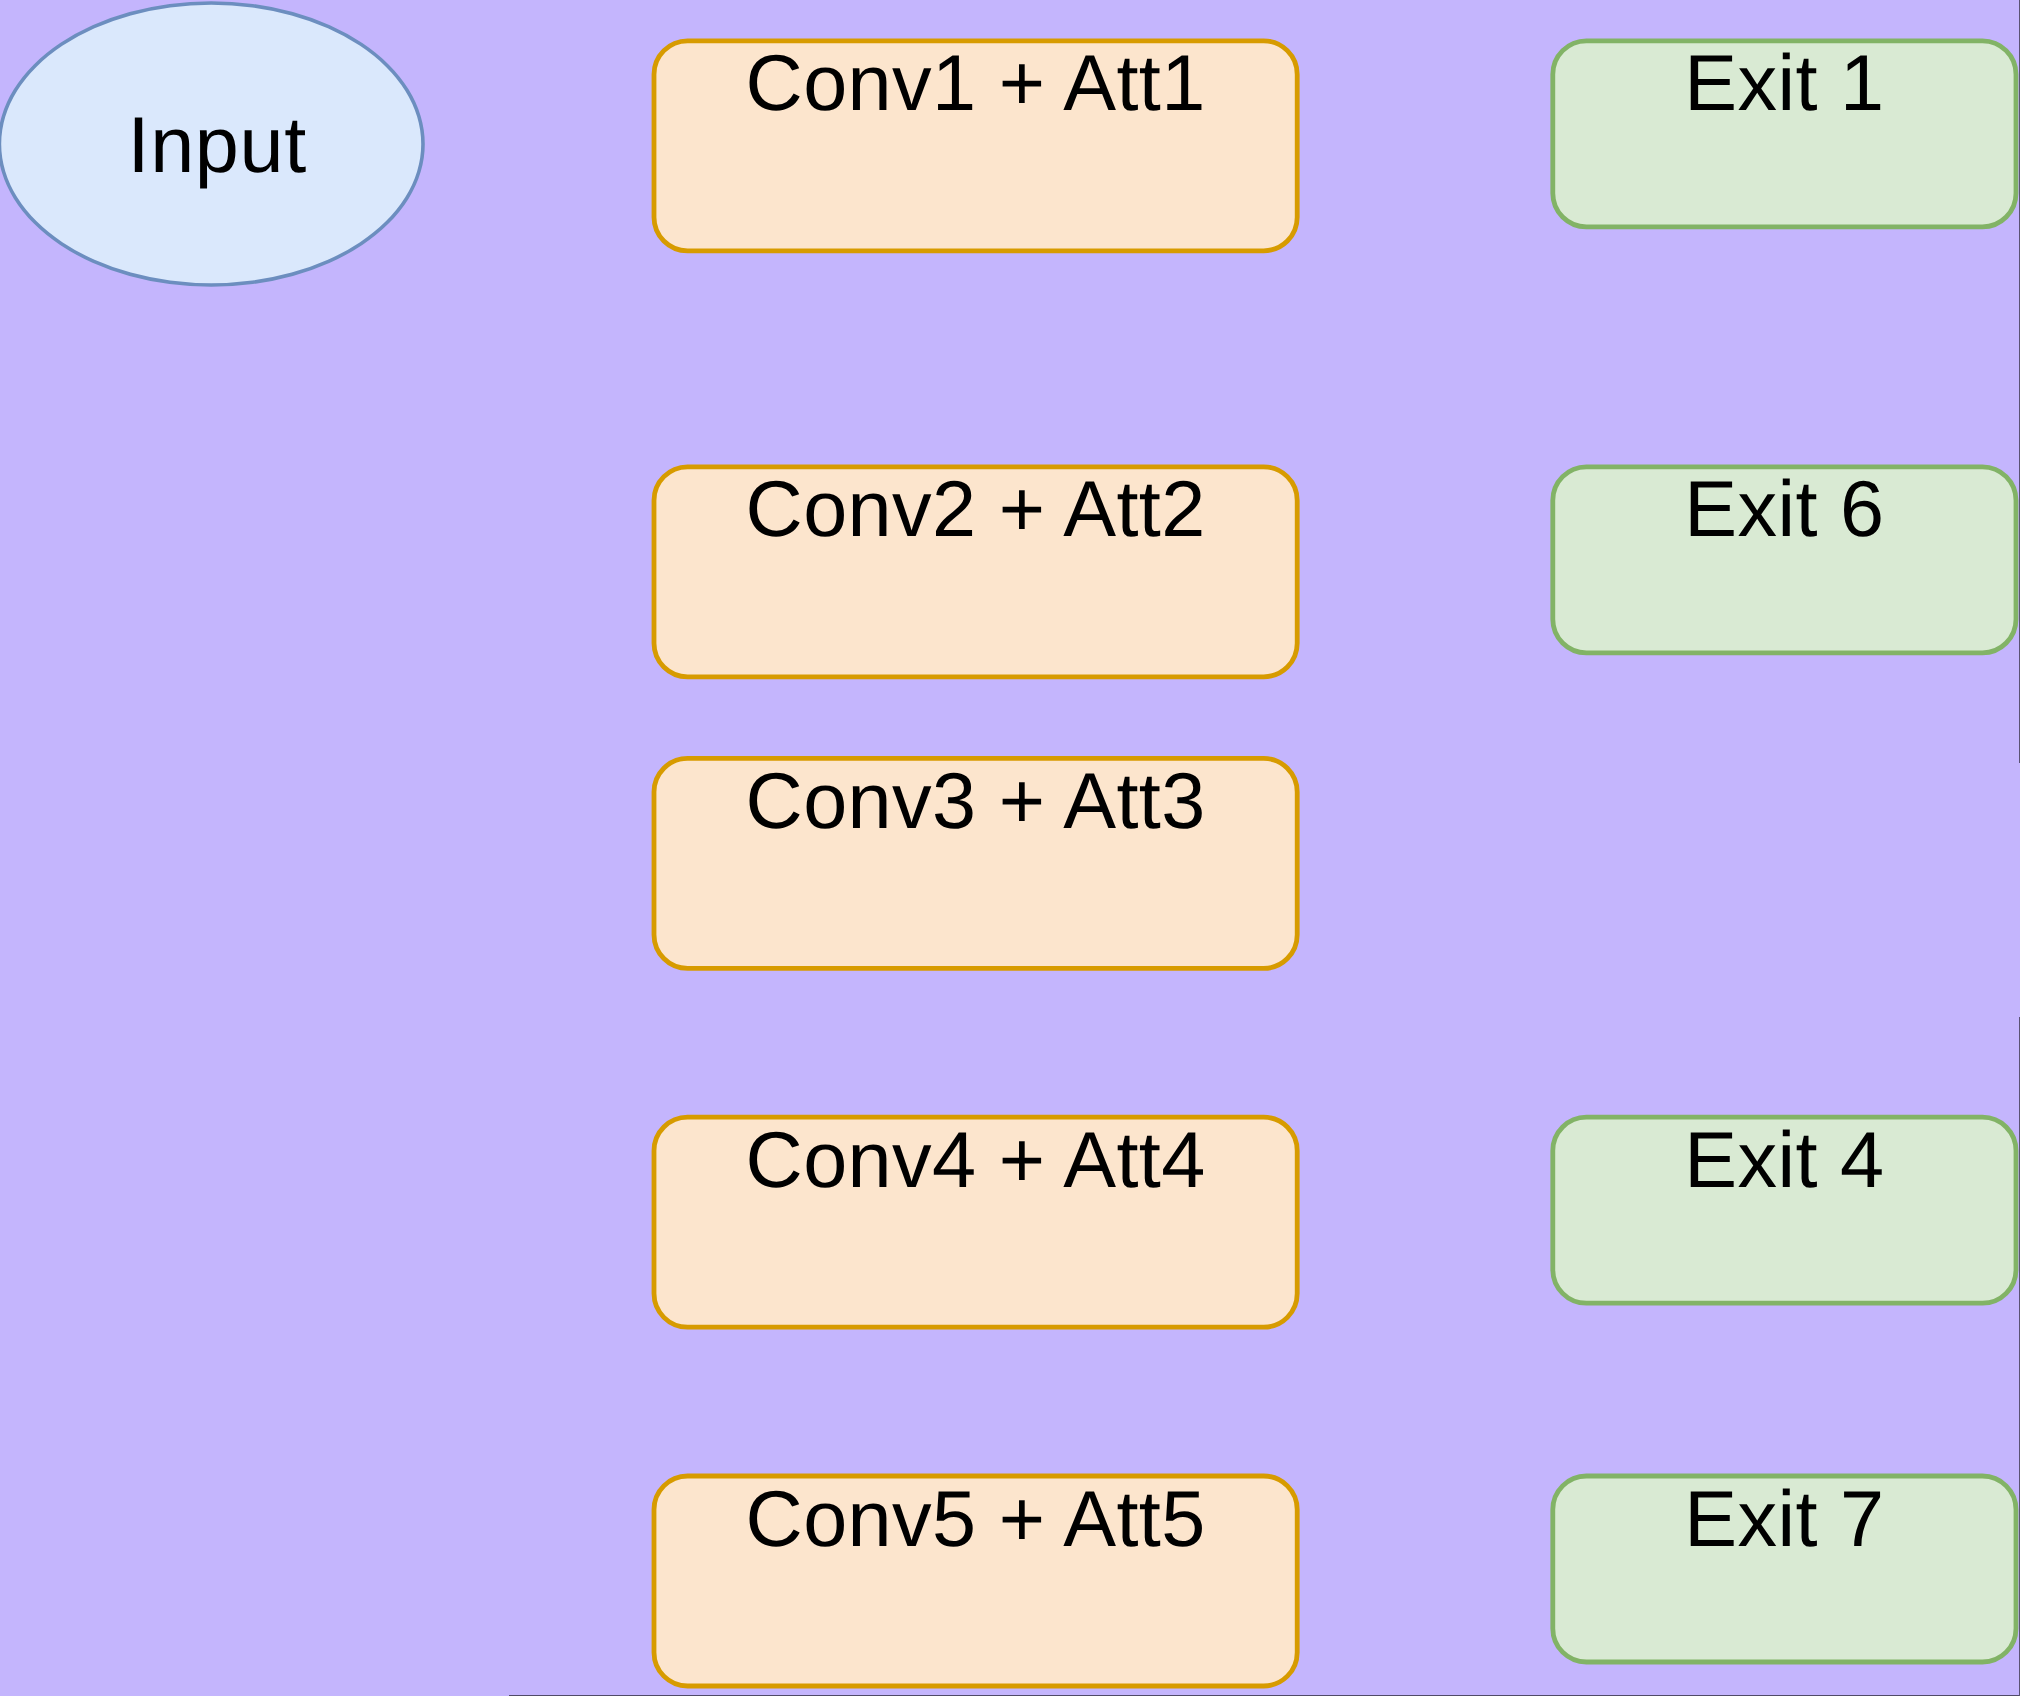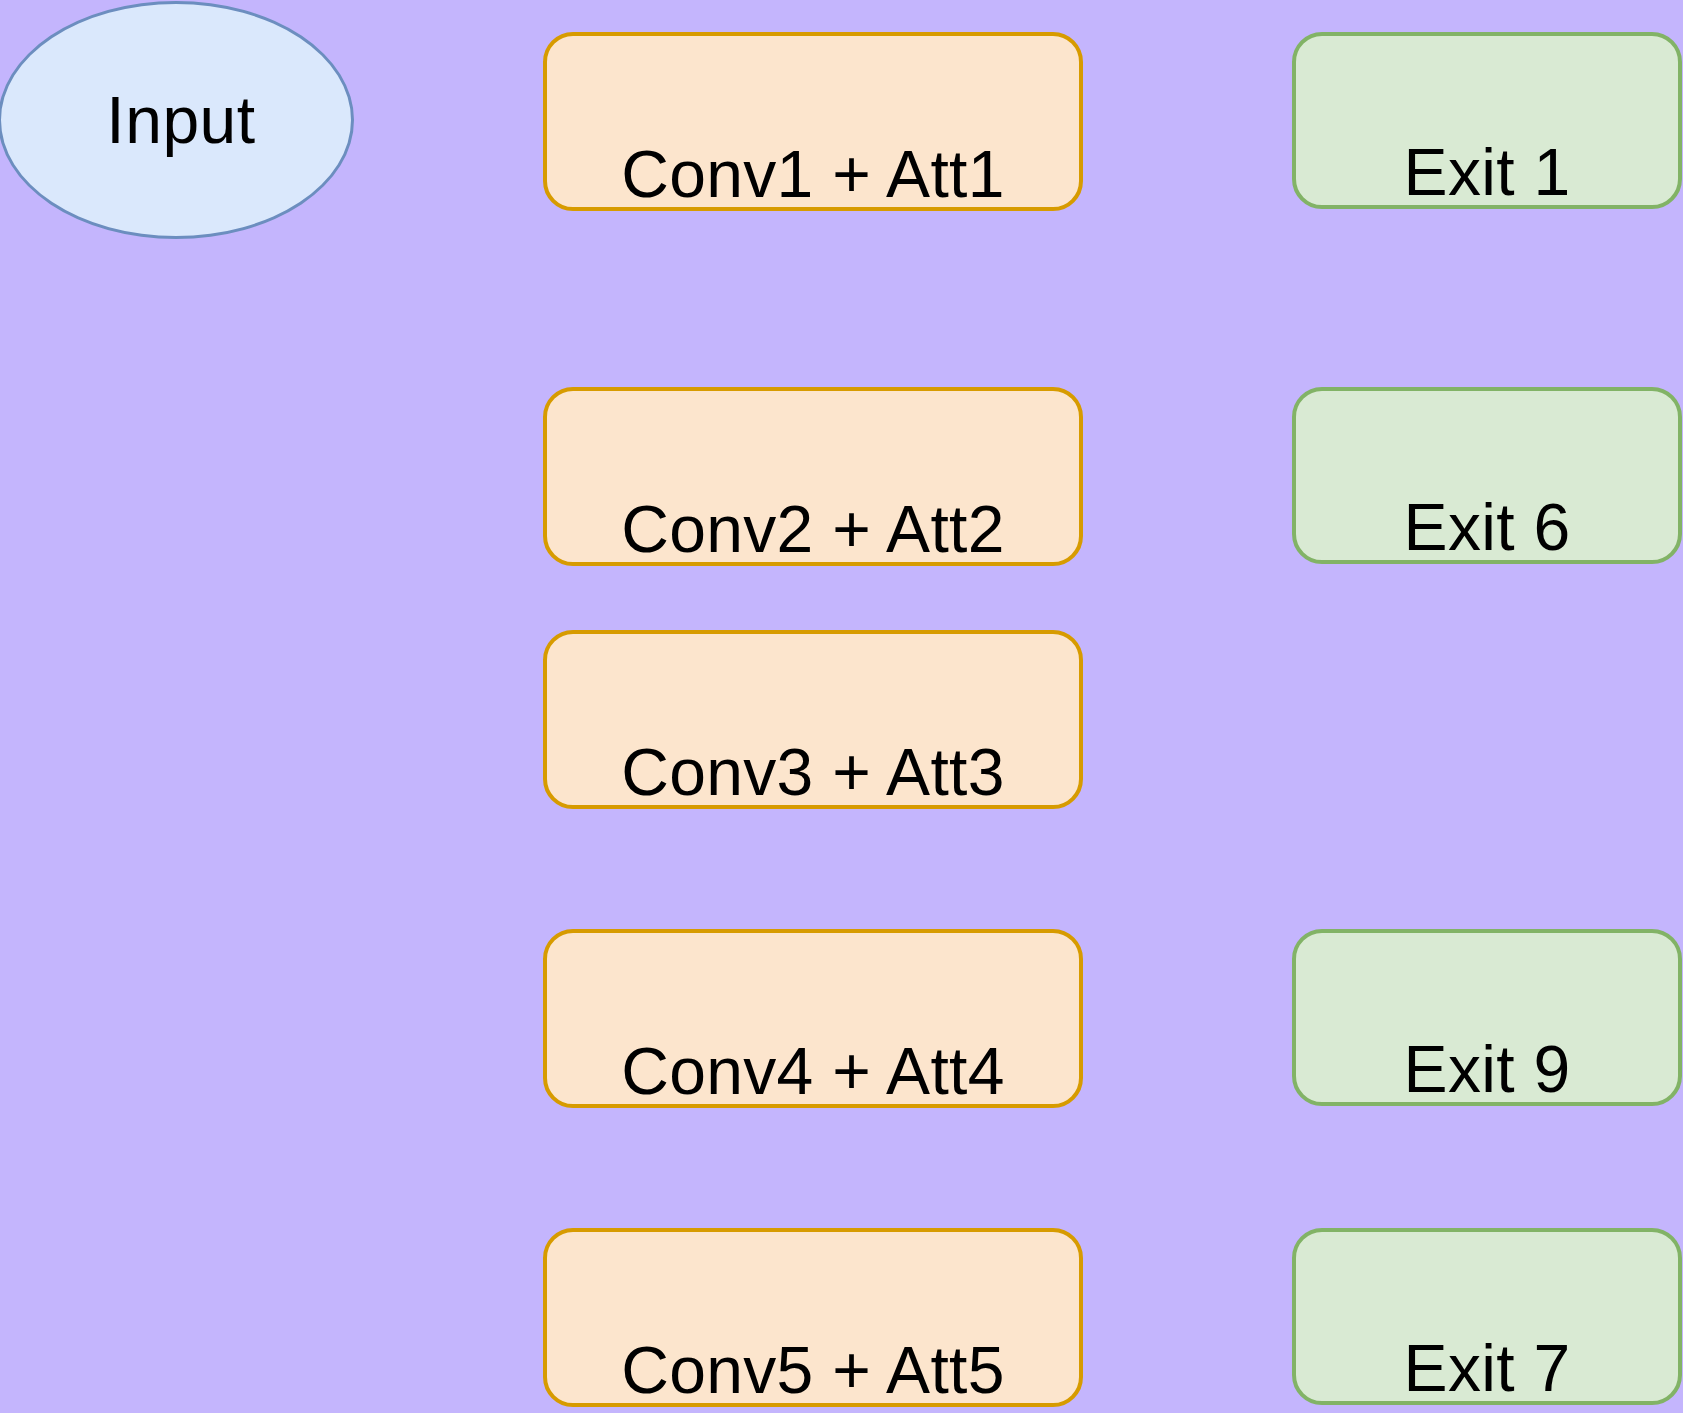--- a/index.html
+++ b/index.html
@@ -41,21 +41,21 @@
     letter-spacing: 0.5px;
     white-space: nowrap;
     transform: translateX(5px);
   }
 
   
   .stage-box {
     position: absolute;
     box-sizing: border-box;
     display: flex;
-    align-items: flex-end;
+    align-items: flex-start;
     justify-content: center;
     border-radius: 30px;
     border-width: 4px;
     border-style: solid;
   }
   .stage-box .node-label {
     font-size: 66px;
     line-height: 1;
     color: #000000;
     white-space: nowrap;
@@ -66,21 +66,21 @@
     left: 543px;
     width: 540px;
     height: 179px;
     background: #FCE5CD;
     border-color: #D79B00;
   }
 
   .exit-box {
     left: 1292px;
     width: 390px;
-    height: 177px;
+    height: 159px;
     background: #D9EAD3;
     border-color: #82B366;
   }
 
   .row-1 { top: 32px; }
   .row-2 { top: 339px; margin-top: 48px; }
   .row-3 { top: 630px; }
   .row-4 { top: 929px; }
   .row-5 { top: 1228px; }
 </style>
@@ -109,19 +109,19 @@
     <span class="node-label">Conv5 + Att5</span>
   </div>
 
   <div class="stage-box exit-box row-1">
     <span class="node-label">Exit 1</span>
   </div>
   <div class="stage-box exit-box row-2">
     <span class="node-label">Exit 6</span>
   </div>
   <div class="stage-box exit-box row-4">
-    <span class="node-label">Exit 9</span>
+    <span class="node-label">Exit 4</span>
   </div>
   <div class="stage-box exit-box row-5">
     <span class="node-label">Exit 7</span>
   </div>
 
 </div>
 
 </body></html>

